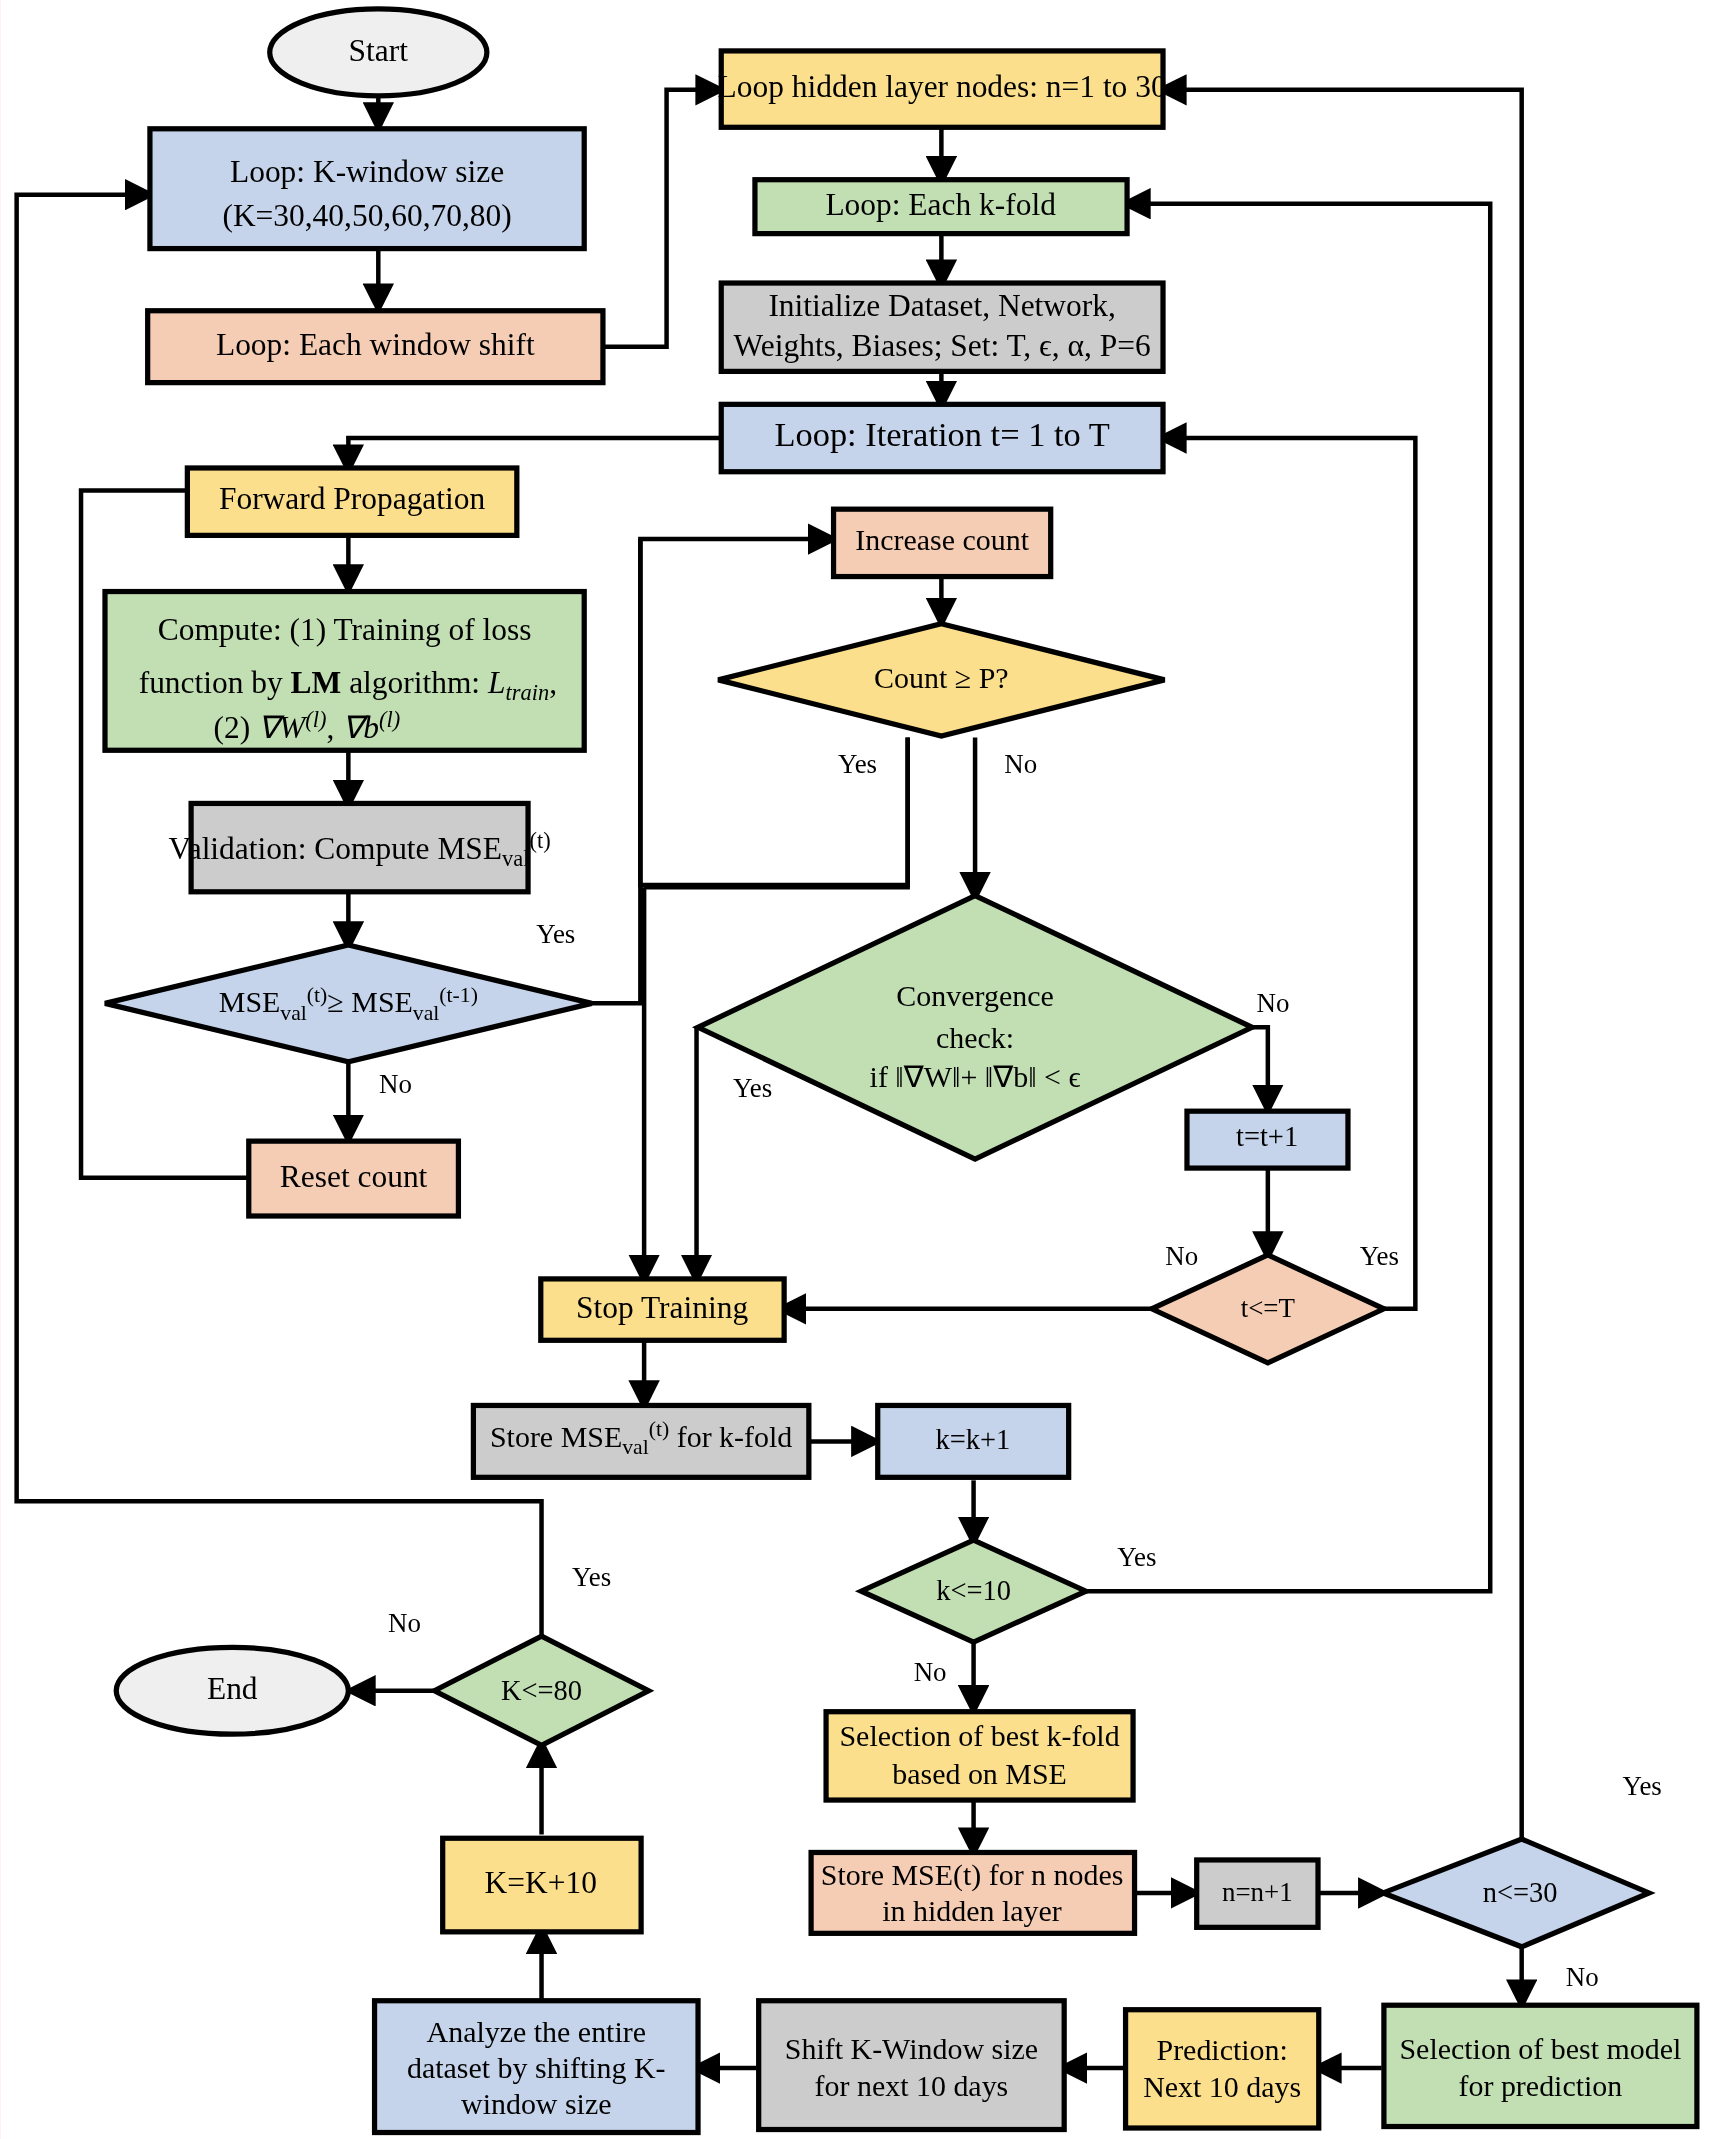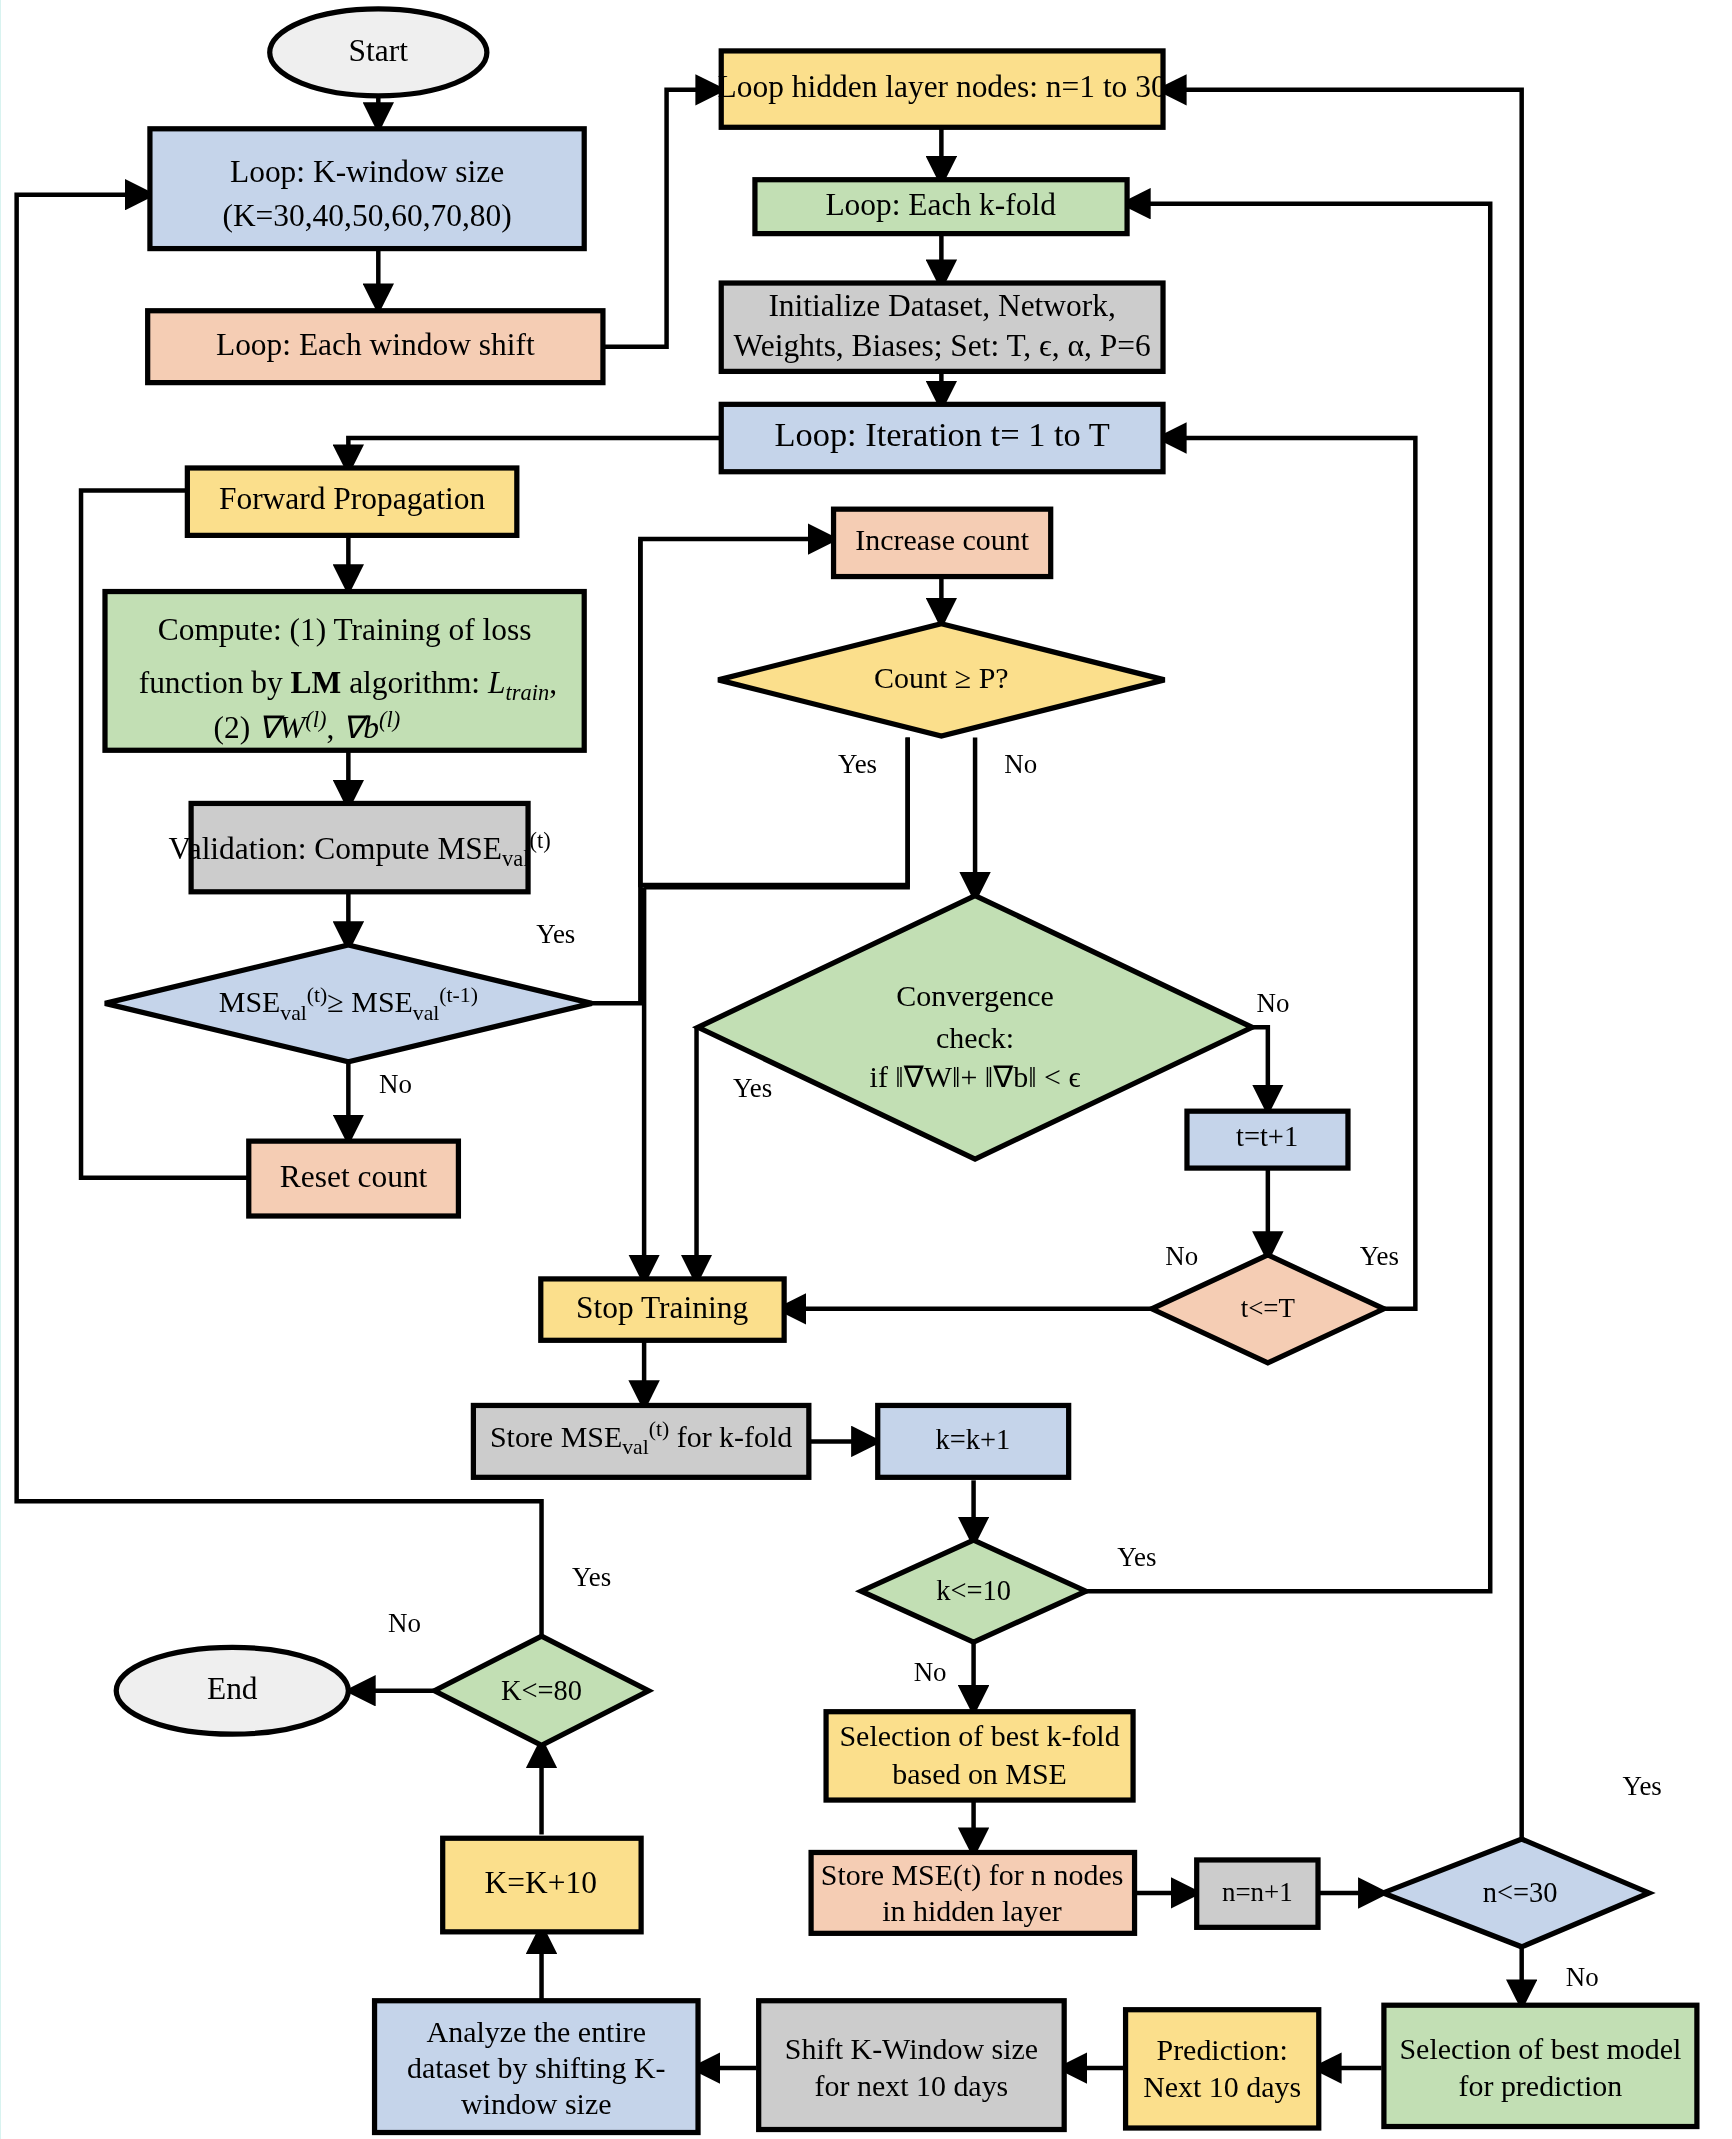--- a/index.html
+++ b/index.html
@@ -1,17 +1,17 @@
 <!DOCTYPE html>
 <html style="font-size:12px"><head>
 <meta charset="utf-8">
 <style>
   html,body{margin:0;padding:0;background:#ffffff;}
   body{font-family:"Liberation Serif", serif;}
-  #stage{position:relative;width:1733px;height:2140px;background:#14b8a6;overflow:hidden;}
+  #stage{position:relative;width:1733px;height:2140px;background:#f9a8d4;overflow:hidden;}
   svg{display:block;}
   .nodeText{font-family:"Liberation Serif", serif; fill:#000; text-anchor:middle; dominant-baseline:middle;}
   .edgeLabel{font-family:"Liberation Serif", serif; fill:#000; text-anchor:middle; font-size:36px;}
   .shape{stroke:#000;stroke-width:7;}
   .conn{stroke:#000;stroke-width:6;fill:none;}
 </style>
 </head>
 <body>
 
 <div id="stage">

